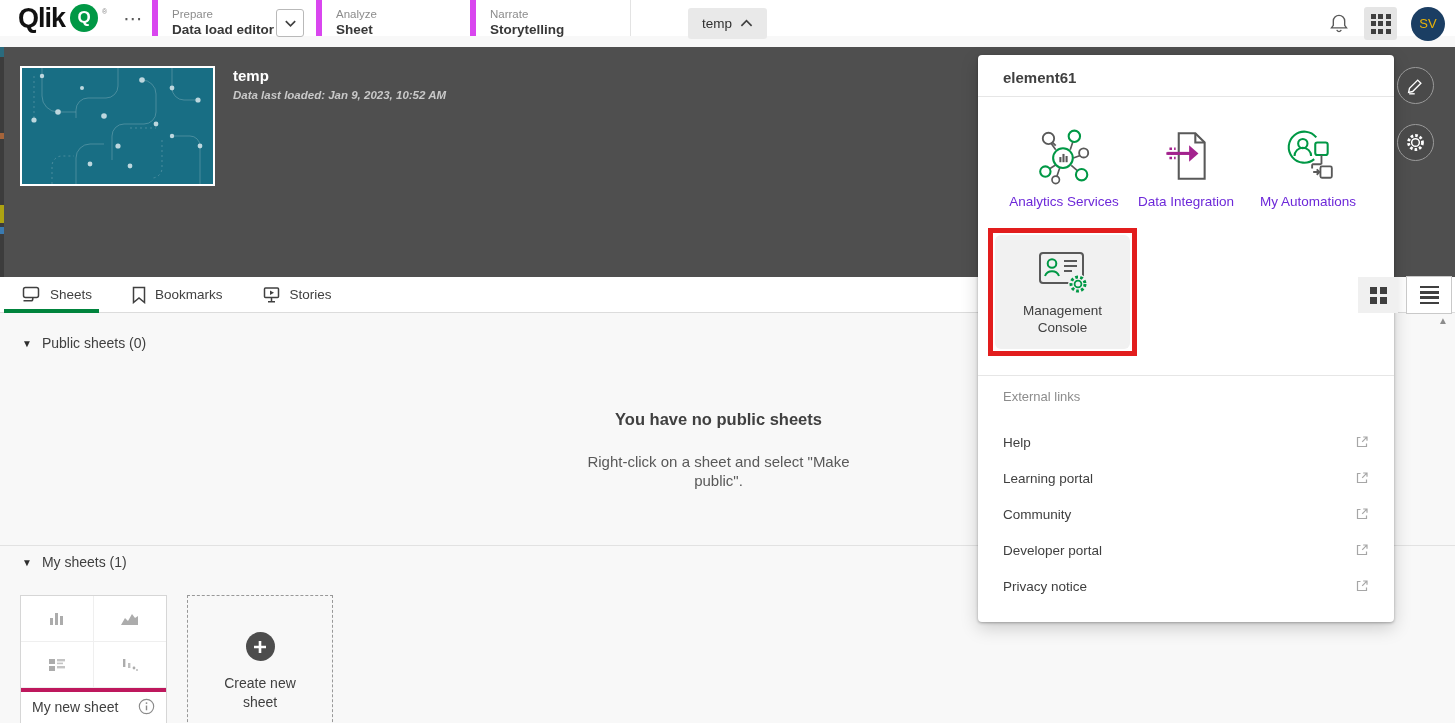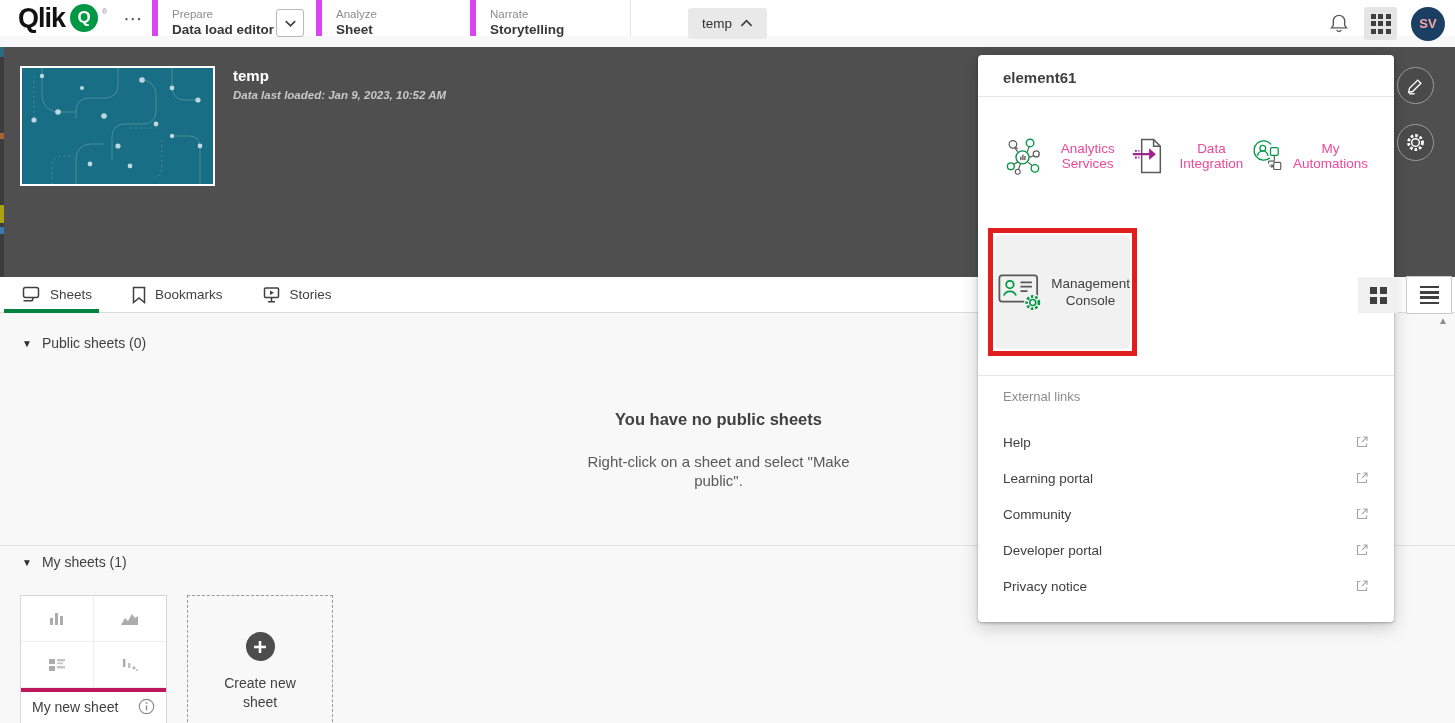--- a/index.html
+++ b/index.html
@@ -17,21 +17,21 @@
   .nav-item .sec { font-size:11.5px; color:#8c8c8c; line-height:14px; }
   .nav-item .lbl { font-size:13.5px; font-weight:bold; color:#383838; line-height:18px; }
   .nav-prepare { width:164px; } .nav-analyze { width:154px; } .nav-narrate { width:160px; }
   .nav-end { border-left:1px solid #e3e3e3; }
   .dd-btn { position:absolute; right:12px; top:9px; width:28px; height:28px; border:1px solid #b9b9b9; border-radius:3px; background:#fff; display:grid; place-items:center; }
   .app-switch { position:absolute; left:688px; top:8px; height:31px; padding:0 14px; background:#e9e9e9; border-radius:3px; display:flex; align-items:center; gap:8px; font-size:13.5px; color:#303030; }
   .topbar-right { position:absolute; right:10px; top:0; height:47px; display:flex; align-items:center; gap:14px; }
   .waffle-btn { width:33px; height:33px; background:#e5e5e5; border-radius:3px; display:grid; place-items:center; }
   .waffle { display:grid; grid-template-columns:repeat(3,5px); grid-auto-rows:5px; gap:2.5px; }
   .waffle i { background:#3f3f3f; }
-  .avatar { width:34px; height:34px; border-radius:50%; background:#1b3e63; color:#fca5a5; font-size:13px; font-weight:bold; display:grid; place-items:center; }
+  .avatar { width:34px; height:34px; border-radius:50%; background:#1b3e63; color:#eab308; font-size:13px; font-weight:normal; display:grid; place-items:center; }
 
   
   .app-header { position:absolute; top:47px; left:0; width:1455px; height:230px; background:#4f4f4f; }
   .edge-strip { position:absolute; left:0; top:0; width:4px; height:230px; background:#3c3c3c; }
   .edge-strip i { position:absolute; left:0; width:4px; display:block; }
   .thumb { position:absolute; left:20px; top:19px; width:195px; height:120px; border:2px solid #fff; }
   .app-title { position:absolute; left:233px; top:20px; font-size:15px; font-weight:bold; color:#fff; }
   .app-sub { position:absolute; left:233px; top:42px; font-size:11.5px; font-weight:bold; font-style:italic; color:#c9c9c9; }
   .fab { position:absolute; left:1397px; width:37px; height:37px; border-radius:50%; border:1.5px solid #9a9a9a; background:#4a4a4a; display:grid; place-items:center; z-index:60; }
   .fab-edit { top:67px; } .fab-settings { top:124px; }
@@ -65,23 +65,23 @@
   .sheet-grid .cell:nth-child(2n) { border-right:none; }
   .sheet-foot { border-top:5px solid #be185d; margin-top:-1px; height:34px; display:flex; align-items:center; justify-content:space-between; padding:0 11px; font-size:14px; color:#404040; }
   .create-card { position:absolute; left:187px; top:282px; width:146px; height:142px; border:1px dashed #999; display:flex; flex-direction:column; align-items:center; padding-top:36px; font-size:14px; color:#404040; text-align:center; line-height:19px; }
   .plus-circle { width:29px; height:29px; border-radius:50%; background:#4d4d4d; display:grid; place-items:center; margin-bottom:13px; }
 
   
   .panel { position:absolute; left:978px; top:55px; width:416px; height:567px; background:#fff; border-radius:4px; box-shadow:0 1px 3px rgba(0,0,0,.3), 0 6px 18px rgba(0,0,0,.18); z-index:50; }
   .panel-title { padding:14px 25px 10px; font-size:15px; font-weight:bold; color:#404040; }
   .p-div { border-top:1px solid #e6e6e6; }
   .services { display:flex; justify-content:space-between; padding:30px 26px 0; }
-  .service { width:120px; display:flex; flex-direction:row; align-items:center; gap:9px; font-size:13.5px; color:#ec4899; text-align:center; }
+  .service { width:120px; display:flex; flex-direction:column; align-items:center; gap:9px; font-size:13.5px; color:#6d28d9; text-align:center; }
   .red-box { position:absolute; left:10px; top:173px; width:149px; height:128px; border:5px solid #e21d1d; }
-  .mgmt-tile { position:absolute; inset:2px; background:#f1f1f1; border-radius:6px; display:flex; flex-direction:row; align-items:center; justify-content:center; gap:7px; font-size:13.5px; color:#404040; text-align:center; line-height:17px; }
+  .mgmt-tile { position:absolute; inset:2px; background:#f1f1f1; border-radius:6px; display:flex; flex-direction:column; align-items:center; justify-content:center; gap:7px; font-size:13.5px; color:#404040; text-align:center; line-height:17px; }
   .ext-div { position:absolute; top:320px; left:0; width:100%; }
   .ext-head { position:absolute; top:334px; left:25px; font-size:13px; color:#8c8c8c; }
   .link-row { position:absolute; left:25px; width:366px; height:20px; display:flex; justify-content:space-between; align-items:center; font-size:13.5px; color:#404040; cursor:pointer; }
 </style>
 </head>
 <body>
 
 <div class="topbar">
   <div class="logo-wrap">
     <span class="qlik-word">Qlik</span>

